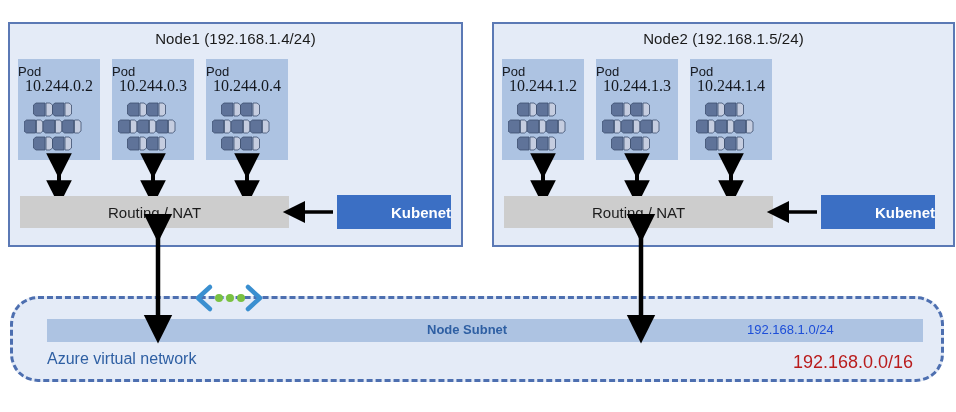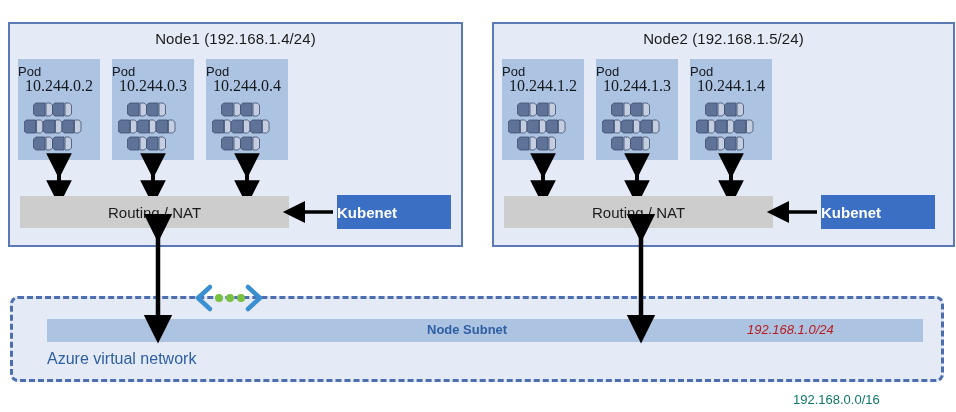--- a/index.html
+++ b/index.html
@@ -86,69 +86,67 @@
   }
 
   
   .kubenet-box {
     position: absolute;
     width: 114px;
     height: 34px;
     background: #3b6fc4;
     display: flex;
     align-items: center;
-    justify-content: flex-start;
+    justify-content: flex-end;
   }
   .kubenet-box span {
     font-size: 15px;
     font-weight: bold;
     color: #ffffff;
     white-space: nowrap;
   }
 
   
   .vnet-box {
     position: absolute;
     background: #e4ebf7;
     border: 3px dashed #4d6fb0;
-    border-radius: 8px;
+    border-radius: 28px;
     box-sizing: border-box;
   }
   .subnet-bar {
     position: absolute;
     height: 23px;
     background: #adc3e2;
   }
   .subnet-name {
     position: absolute;
     font-size: 13px;
     font-weight: bold;
     color: #2e5fa3;
     white-space: nowrap;
   }
   .subnet-cidr {
     position: absolute;
     font-size: 13px;
-    color: #b91c1c;
-    white-space: nowrap;
-    font-style: italic;
+    color: #1d4ed8;
+    white-space: nowrap;
   }
   .vnet-title {
     position: absolute;
     font-size: 16px;
     font-weight: normal;
     color: #2e5fa3;
     white-space: nowrap;
   }
   .vnet-cidr {
     position: absolute;
-    font-size: 13px;
-    color: #0f766e;
-    white-space: nowrap;
-    margin-top: 40px;
+    font-size: 18px;
+    color: #b91c1c;
+    white-space: nowrap;
   }
 
   
   .arrow-svg {
     position: absolute;
     overflow: visible;
   }
   .chev-icon {
     position: absolute;
   }

